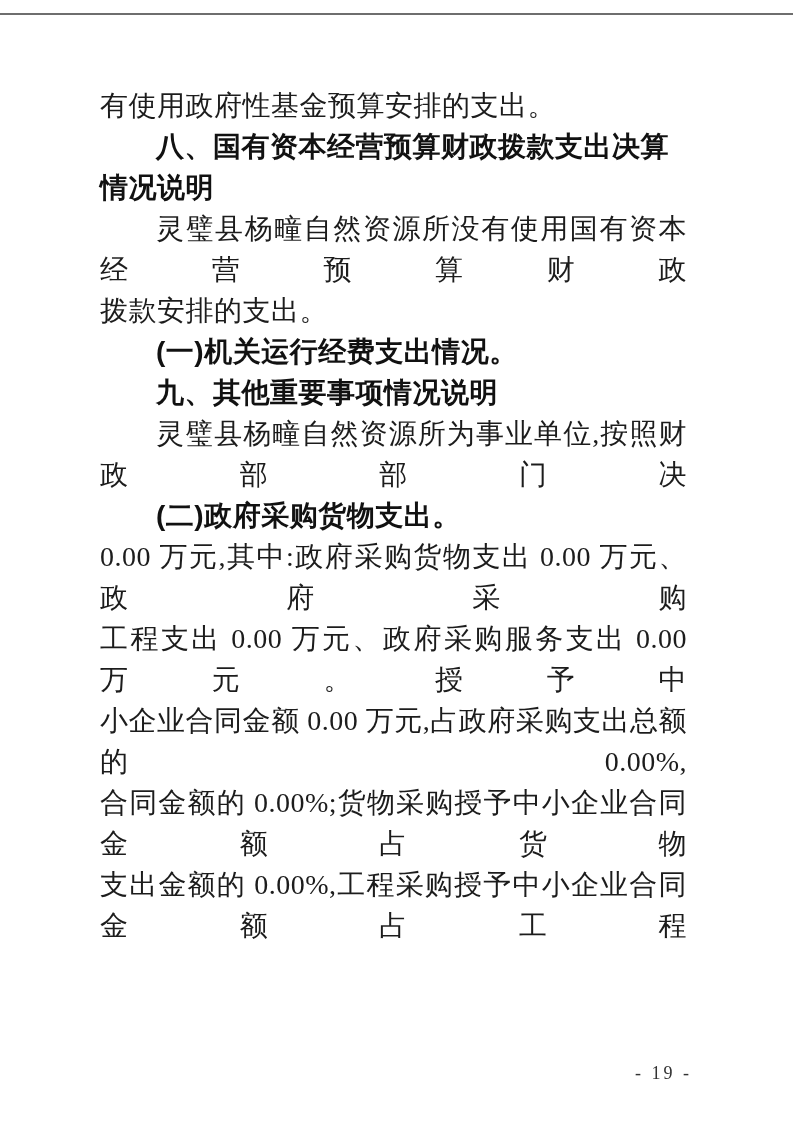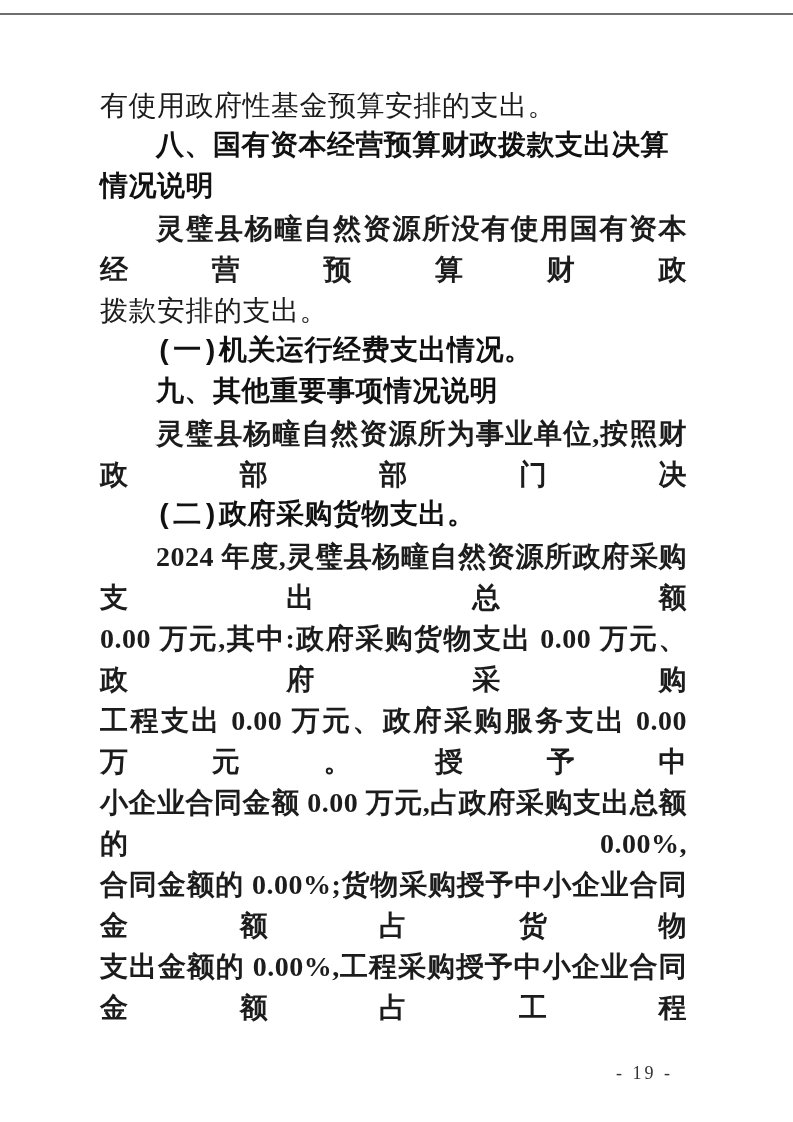--- a/index.html
+++ b/index.html
@@ -34,34 +34,33 @@
   }
   .line {
     font-size: 28px;
     line-height: 41px;
     letter-spacing: 0.5px;
     white-space: normal;
   }
   .line.justify {
     text-align: justify;
     text-align-last: justify;
-    font-weight: bold;
   }
   .line.indent {
     text-indent: 56px;
   }
   .line.heading {
-    font-family: Liberation Mono, monospace;
+    font-family: Liberation Sans, sans-serif;
     font-weight: bold;
     color: #111111;
   }
   .page-number {
     position: absolute;
     top: 1050px;
-    right: 120px;
+    right: 101px;
     font-size: 18px;
     letter-spacing: 3px;
     color: #333333;
     font-family: "Liberation Serif", "DejaVu Serif", serif;
   }
 </style>
 </head>
 <body>
 
 <div class="page">
@@ -70,21 +69,20 @@
   <div class="doc-body">
 
   <div class="line">有使用政府性基金预算安排的支出。</div>
       <div class="line heading indent">八、国有资本经营预算财政拨款支出决算情况说明</div>
       <div class="line indent justify">灵璧县杨疃自然资源所没有使用国有资本经营预算财政</div>
       <div class="line">拨款安排的支出。</div>
       <div class="line heading indent">(一)机关运行经费支出情况。</div>
       <div class="line heading indent">九、其他重要事项情况说明</div>
       <div class="line indent justify">灵璧县杨疃自然资源所为事业单位,按照财政部部门决</div>
       <div class="line heading indent">(二)政府采购货物支出。</div>
-      <div class="line indent justify">2024 年度,灵璧县杨疃自然资源所政府采购支出总额</div>
       <div class="line justify">0.00 万元,其中:政府采购货物支出 0.00 万元、政府采购</div>
       <div class="line justify">工程支出 0.00 万元、政府采购服务支出 0.00 万元。授予中</div>
       <div class="line justify">小企业合同金额 0.00 万元,占政府采购支出总额的 0.00%,</div>
       <div class="line justify">合同金额的 0.00%;货物采购授予中小企业合同金额占货物</div>
       <div class="line justify">支出金额的 0.00%,工程采购授予中小企业合同金额占工程</div>
     </div>
 
   <div class="page-number">- 19 -</div>
 </div>
 

